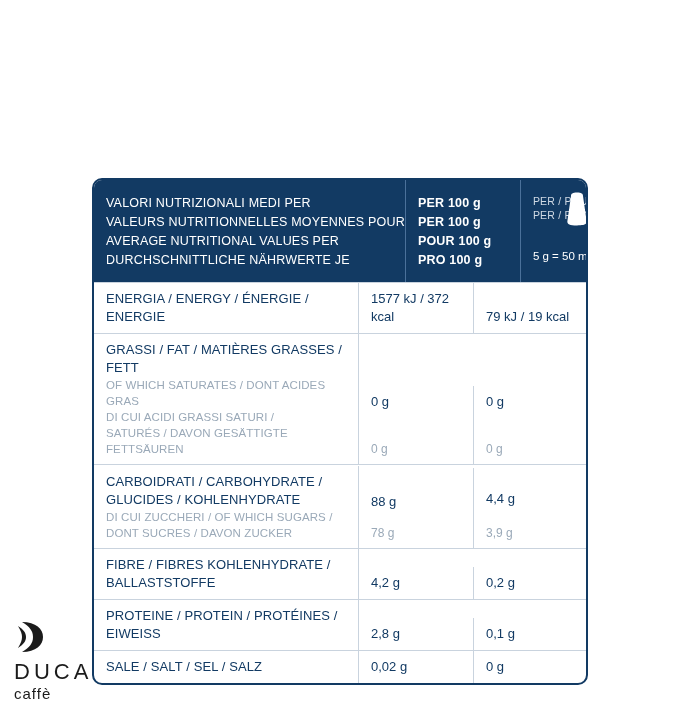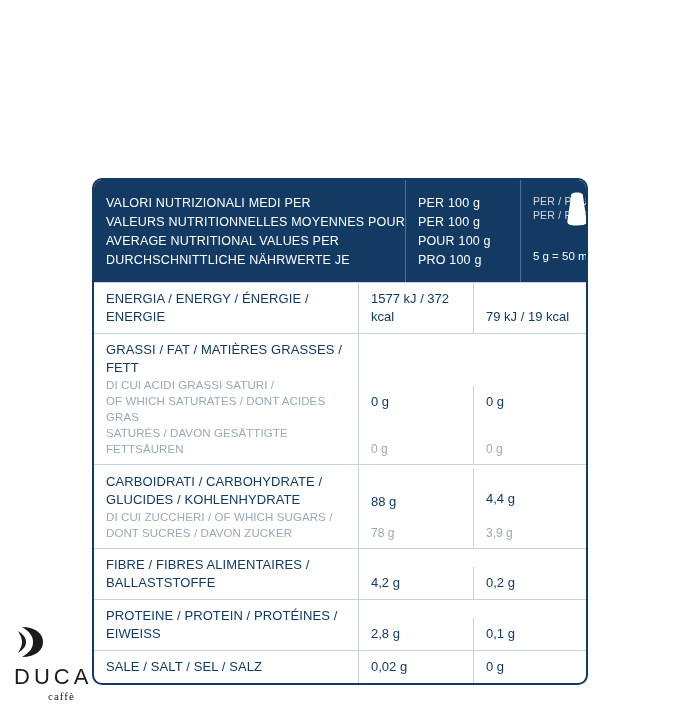--- a/index.html
+++ b/index.html
@@ -38,20 +38,21 @@
     flex: 0 0 265px;
     padding: 14px 0 12px 12px;
     box-sizing: border-box;
     border-right: 1px solid #4b719a;
   }
   .th-col1 {
     flex: 0 0 115px;
     padding: 14px 0 12px 12px;
     box-sizing: border-box;
     border-right: 1px solid #4b719a;
+    font-weight: bold;
   }
   .th-col2 {
     flex: 1 1 auto;
     padding: 14px 10px 12px 12px;
     box-sizing: border-box;
     position: relative;
   }
   .th-line {
     font-size: 12.5px;
     line-height: 19px;
@@ -155,26 +156,24 @@
   }
   .logo-word {
     font-size: 22px;
     letter-spacing: 4px;
     color: #1b1b1b;
     line-height: 24px;
     margin-top: 2px;
     font-family: "Liberation Sans", sans-serif;
   }
   .logo-sub {
-    font-size: 11px;
+    font-size: 15px;
     letter-spacing: 1px;
     color: #1b1b1b;
     margin-top: 1px;
-    margin-left: 34px;
-    font-family: Liberation Serif, serif;
   }
 </style>
 </head>
 <body>
 
 <div class="nutrition-card">
 
   <div class="table-header">
     <div class="th-desc">
       <div class="th-line">VALORI NUTRIZIONALI MEDI PER</div>
@@ -208,22 +207,22 @@
       <div class="val-main">1577 kJ / 372 kcal</div>
     </div>
     <div class="cell-v2">
       <div class="val-main">79 kJ / 19 kcal</div>
     </div>
   </div>
 
   <div class="row">
     <div class="cell-desc">
       <div class="main-line">GRASSI / FAT / MATIÈRES GRASSES / FETT</div>
+      <div class="sub-line">OF WHICH SATURATES / DONT ACIDES GRAS</div>
       <div class="sub-line">DI CUI ACIDI GRASSI SATURI /</div>
-      <div class="sub-line">OF WHICH SATURATES / DONT ACIDES GRAS</div>
       <div class="sub-line">SATURÉS / DAVON GESÄTTIGTE FETTSÄUREN</div>
     </div>
     <div class="cell-v1 align-fat">
       <div class="val-main">0 g</div>
       <div class="val-sub" style="margin-top:30px;">0 g</div>
     </div>
     <div class="cell-v2 align-fat">
       <div class="val-main">0 g</div>
       <div class="val-sub" style="margin-top:30px;">0 g</div>
     </div>
@@ -241,21 +240,21 @@
       <div class="val-sub" style="margin-top:14px;">78 g</div>
     </div>
     <div class="cell-v2 align-carb">
       <div class="val-main">4,4 g</div>
       <div class="val-sub" style="margin-top:17px;">3,9 g</div>
     </div>
   </div>
 
   <div class="row">
     <div class="cell-desc">
-      <div class="main-line">FIBRE / FIBRES ALIMENTAIRES / BALLASTSTOFFE</div>
+      <div class="main-line">FIBRE / FIBRES KOHLENHYDRATE / BALLASTSTOFFE</div>
     </div>
     <div class="cell-v1">
       <div class="val-main">4,2 g</div>
     </div>
     <div class="cell-v2">
       <div class="val-main">0,2 g</div>
     </div>
   </div>
 
   <div class="row">

